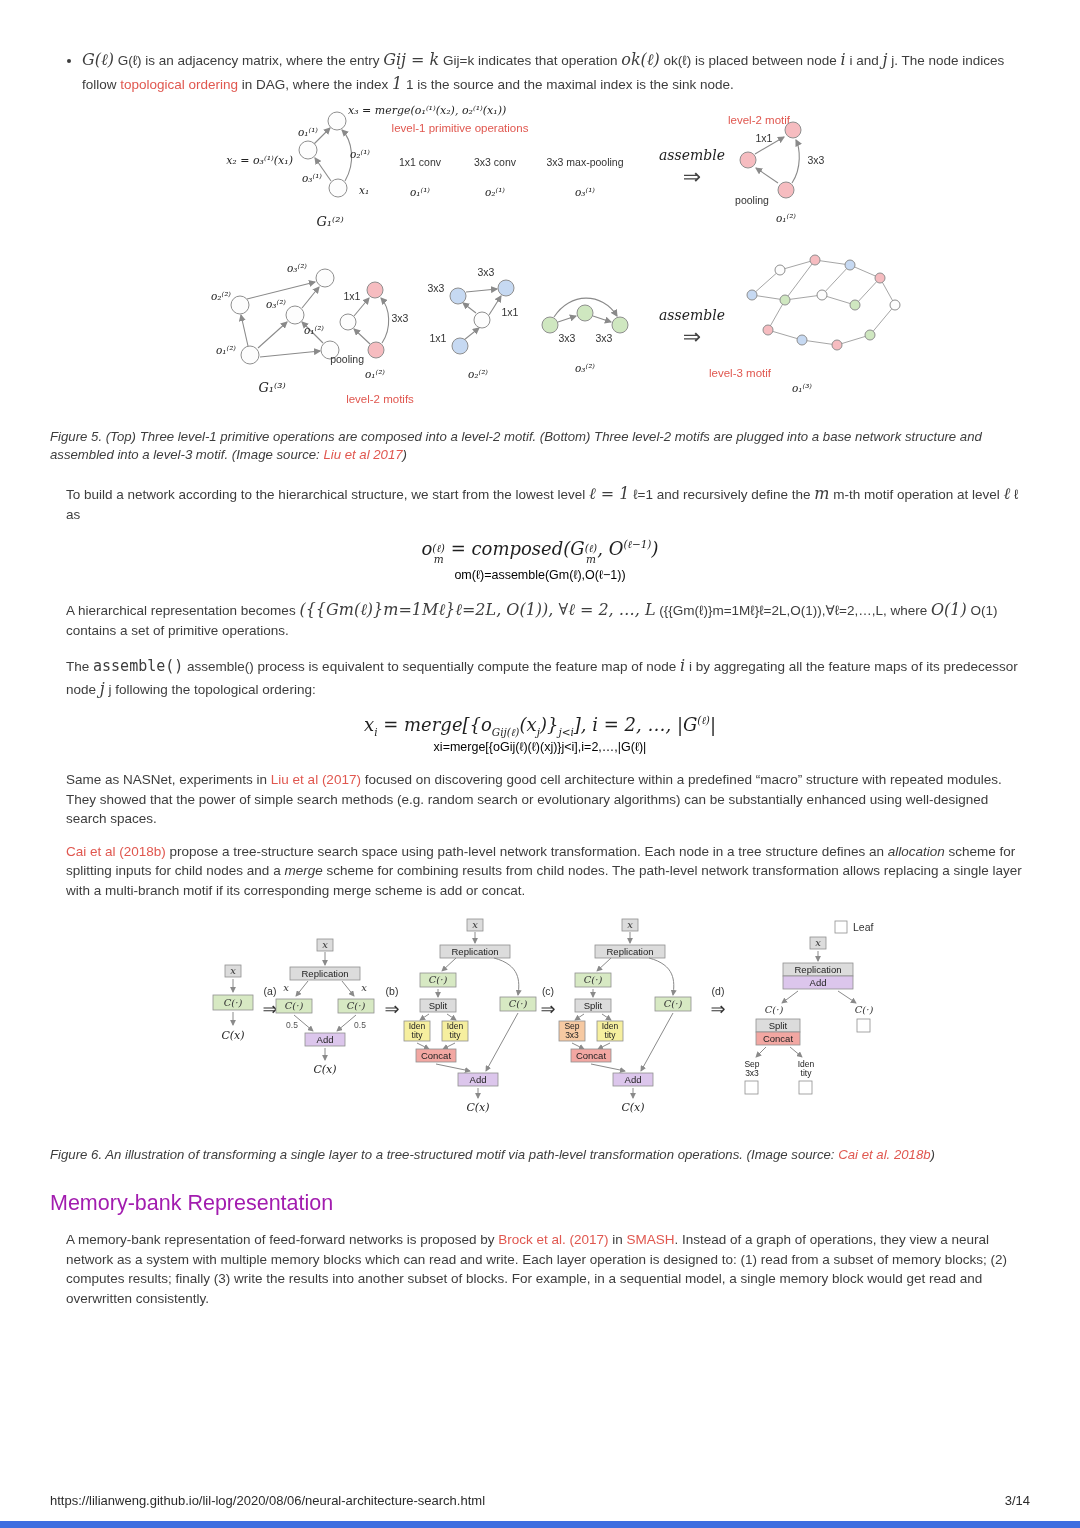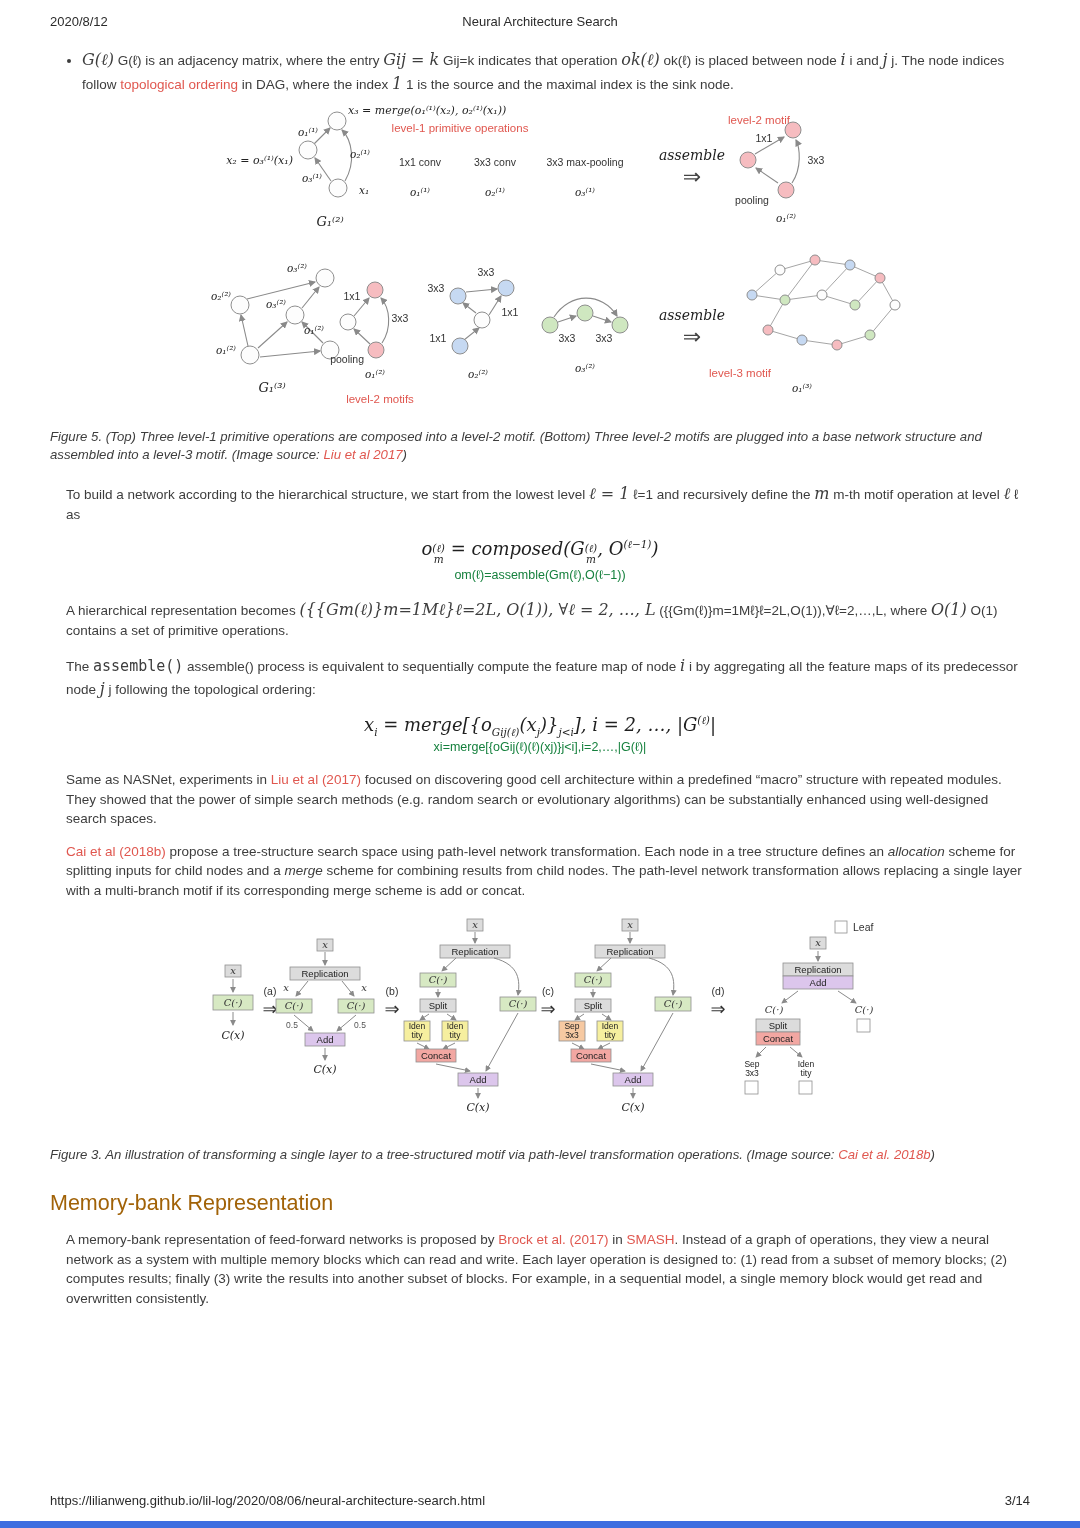--- a/index.html
+++ b/index.html
@@ -16,22 +16,22 @@
   .seg { }
   .mx { font-family:"DejaVu Serif",serif; font-style:italic; font-size:16px; }
   .mono { font-family:"DejaVu Sans Mono",monospace; font-size:15px; font-style:normal; }
   .it { font-style:italic; }
   .lnk { color:#e0574f; text-decoration:none; cursor:pointer;text-align:right; }
   .caption { font-style:italic; font-size:13.2px; line-height:1.4; color:#3d3d3d; margin:14px 0 17px 0; }
   .formula { text-align:center; font-family:"DejaVu Serif",serif; font-style:italic; font-size:18px; color:#1f1f1f; margin:8px 0 3px 0; }
   .formula sub, .formula sup { font-size:10.5px; }
   .supsub { display:inline-block; vertical-align:-0.45em; }
   .supsub sup, .supsub sub { display:block; font-size:10.5px; line-height:1.05; }
-  .formula-fallback { text-align:center; font-size:12.5px; color:#15803d; margin:0 0 16px 0; }
-  h2.h2 { font-size:21.5px; font-weight:400; color:#a16207; margin:26px 0 14px 0; }
+  .formula-fallback { text-align:center; font-size:12.5px; color:#000000; margin:0 0 16px 0; }
+  h2.h2 { font-size:21.5px; font-weight:400; color:#a21caf; margin:26px 0 14px 0; }
   .figwrap { text-align:center; margin:4px 0 0 0; }
   svg text { font-family:"Liberation Sans",sans-serif; }
   .edge { stroke:#8a8a8a; stroke-width:1.1; fill:none; marker-end:url(#a5); }
   .e3 { stroke:#9b9b9b; stroke-width:0.9; fill:none; }
   .node { stroke:#8f8f8f; stroke-width:1; }
   .nw { fill:#fdfdfd; } .np { fill:#f6bcc0; } .nb { fill:#c6d9f2; } .ng { fill:#cfe7c0; }
   .fser { font-family:"DejaVu Serif",serif; font-style:italic; font-size:11px; fill:#222; }
   .fser.sm { font-size:10.5px; }
   .fser.lg { font-size:13px; }
   .ftxt { font-size:10.5px; fill:#333; }
@@ -51,24 +51,20 @@
   .ftr { position:absolute; bottom:20px; left:0; width:100%; height:18px; font-size:13px; color:#2b2b2b; }
   .ftr-url { position:absolute; left:50px; bottom:0;margin-top:32px; }
   .ftr-page { position:absolute; right:50px; bottom:0;margin-left:29px; }
   .bottom-bar { position:absolute; bottom:0; left:0; width:100%; height:7px; background:#3d6de0; }
 </style>
 </head>
 <body>
 
 <div class="page">
 
-  <div class="hdr">
-    <span class="hdr-date">2020/8/12</span>
-    <span class="hdr-title">Neural Architecture Search</span>
-  </div>
 
   <div class="content">
 
     <ul class="bullets">
       <li><span class="mx">G(ℓ)</span><span class="seg"> G(ℓ) is an adjacency matrix, where the entry </span><span class="mx">Gij = k</span><span class="seg"> Gij=k indicates that operation </span><span class="mx">ok(ℓ)</span><span class="seg"> ok(ℓ) is placed between node </span><span class="mx">i</span><span class="seg"> i and </span><span class="mx">j</span><span class="seg"> j. The node indices follow </span><a class="lnk" href="#">topological ordering</a><span class="seg"> in DAG, where the index </span><span class="mx">1</span><span class="seg"> 1 is the source and the maximal index is the sink node.</span></li>
     </ul>
 
     <div class="figwrap">
       <svg width="920" height="310" viewBox="0 0 920 310">
         <defs>
@@ -404,21 +400,21 @@
           <text class="btx2" x="672" y="154">Sep</text>
           <text class="btx2" x="672" y="163">3x3</text>
           <text class="btx2" x="726" y="154">Iden</text>
           <text class="btx2" x="726" y="163">tity</text>
           <rect class="bx bleaf" x="665" y="168" width="13" height="13"></rect>
           <rect class="bx bleaf" x="719" y="168" width="13" height="13"></rect>
         </g>
       </svg>
     </div>
 
-    <p class="caption"><span class="seg">Figure 3. An illustration of transforming a single layer to a tree-structured motif via path-level transformation operations. (Image source: </span><a class="lnk" href="#">Cai et al. 2018b</a><span class="seg">)</span></p>
+    <p class="caption"><span class="seg">Figure 6. An illustration of transforming a single layer to a tree-structured motif via path-level transformation operations. (Image source: </span><a class="lnk" href="#">Cai et al. 2018b</a><span class="seg">)</span></p>
 
     <h2 class="h2">Memory-bank Representation</h2>
 
     <p class="para"><span class="seg">A memory-bank representation of feed-forward networks is proposed by </span><a class="lnk" href="#">Brock et al. (2017)</a><span class="seg"> in </span><a class="lnk" href="#">SMASH</a><span class="seg">. Instead of a graph of operations, they view a neural network as a system with multiple memory blocks which can read and write. Each layer operation is designed to: (1) read from a subset of memory blocks; (2) computes results; finally (3) write the results into another subset of blocks. For example, in a sequential model, a single memory block would get read and overwritten consistently.</span></p>
 
   </div>
 
   <div class="ftr">
     <span class="ftr-url">https://lilianweng.github.io/lil-log/2020/08/06/neural-architecture-search.html</span>
     <span class="ftr-page">3/14</span>

